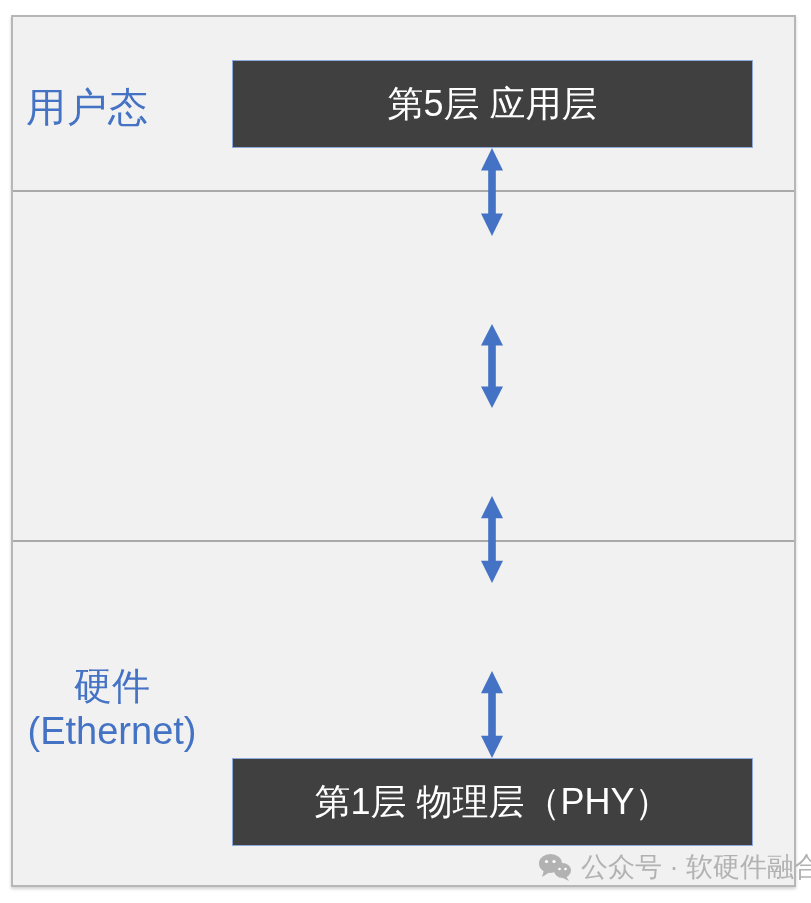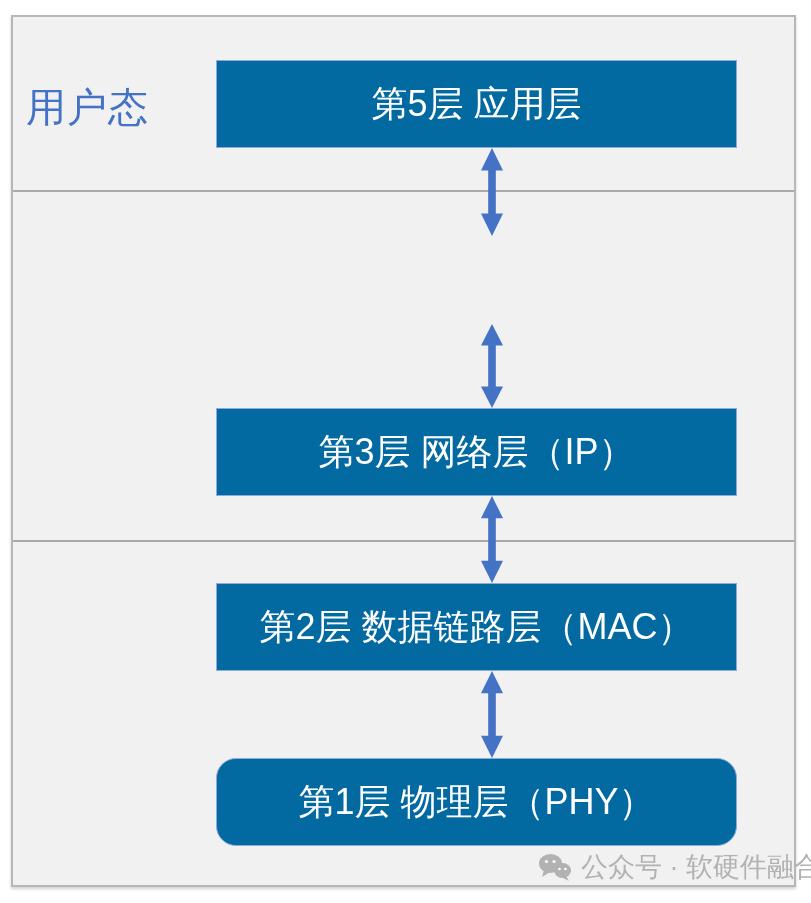--- a/index.html
+++ b/index.html
@@ -38,32 +38,32 @@
   .mode-1 { left:26px; top:80px; }
   .mode-2 { left:26px; top:343px; }
   .mode-3 {
     left:6px; top:664px; width:212px;
     text-align:center; font-size:38px; line-height:45px;
     letter-spacing:0;
   }
 
   
   .layer-box {
-    position:absolute; left:216px; width:521px; height:88px;
-    background:#0369a1;
+    position:absolute; left:232px; width:521px; height:88px;
+    background:#404040;
     border:1px solid #8ea9dc;
     box-sizing:border-box;
     display:flex; align-items:center; justify-content:center;
     color:#ffffff; font-size:36px; white-space:nowrap;
   }
   .layer-1 { top:60px; }
   .layer-2 { top:236px; }
   .layer-3 { top:408px; }
   .layer-4 { top:583px; }
-  .layer-5 { top:758px;border-radius:20px; }
+  .layer-5 { top:758px; }
 
   
   .arrow {
     position:absolute; left:477px; width:30px;
   }
   .arrow svg { display:block; width:100%; height:100%; }
   .arrow-1 { top:148px; height:88px; }
   .arrow-2 { top:324px; height:84px; }
   .arrow-3 { top:496px; height:87px; }
   .arrow-4 { top:671px; height:87px; }
@@ -80,24 +80,26 @@
 <body>
 
 <div class="stage">
 
   <div class="panel">
     <div class="divider divider-1"></div>
     <div class="divider divider-2"></div>
   </div>
 
   <div class="mode-label mode-1">用户态</div>
+  <div class="mode-label mode-3">
+    <div>硬件</div>
+    <div>(Ethernet)</div>
+  </div>
 
   <div class="layer-box layer-1">第5层 应用层</div>
-  <div class="layer-box layer-3">第3层 网络层（IP）</div>
-  <div class="layer-box layer-4">第2层 数据链路层（MAC）</div>
   <div class="layer-box layer-5">第1层 物理层（PHY）</div>
 
   <div class="arrow arrow-1">
     <svg viewBox="0 0 30 86" preserveAspectRatio="none">
       <polygon points="15,0 4,22 26,22" fill="#4472c4"></polygon>
       <rect x="11.2" y="15" width="7.6" height="56" fill="#4472c4"></rect>
       <polygon points="15,86 4,64 26,64" fill="#4472c4"></polygon>
     </svg>
   </div>
   <div class="arrow arrow-2">

